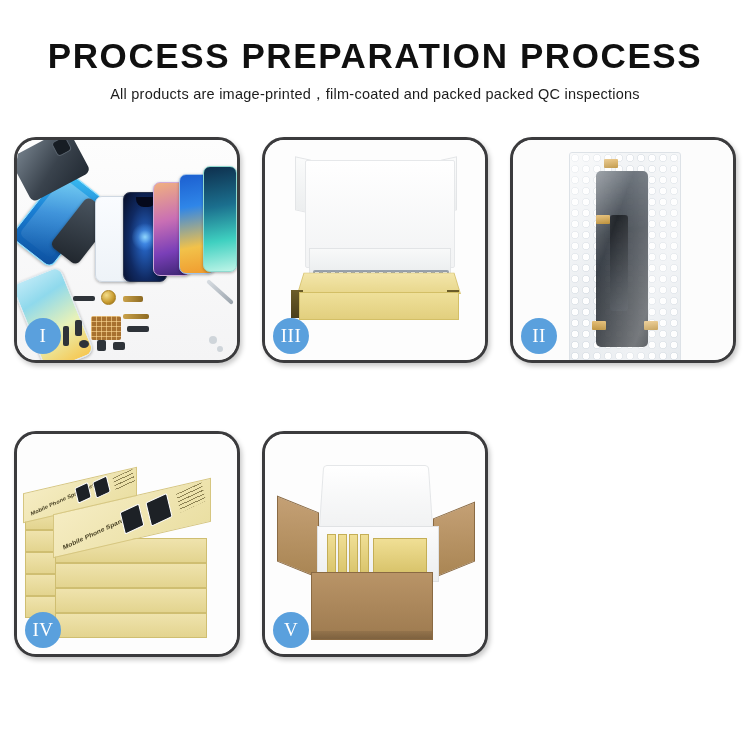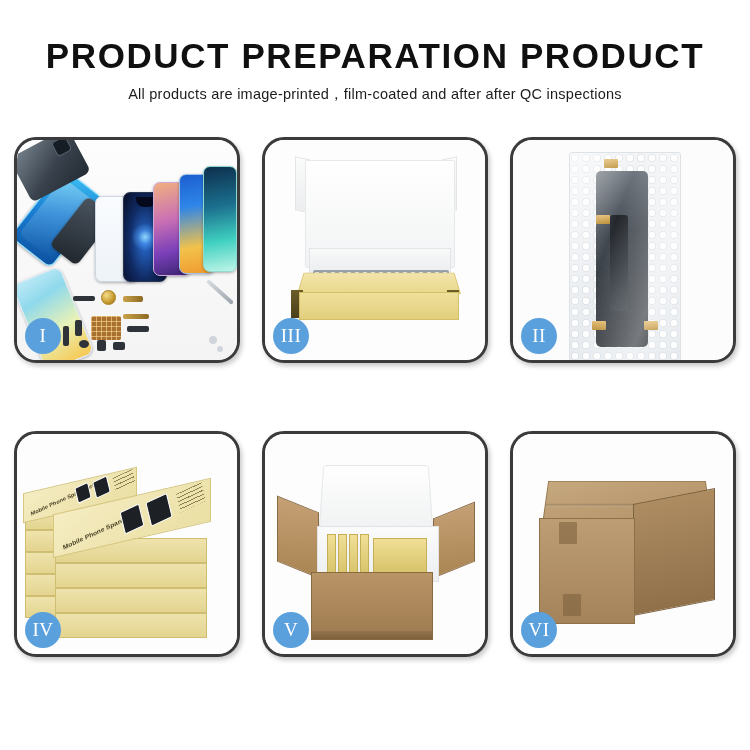--- a/index.html
+++ b/index.html
@@ -397,22 +397,22 @@
     background: rgba(120,92,58,.55);
     border-radius:1px;
   }
 </style>
 </head>
 <body>
 
 <div class="page">
 
   <div class="header">
-    <div class="title">PRODUCT PREPARATION PRODUCT</div>
-    <div class="subtitle">All products are image-printed，film-coated and after after QC inspections</div>
+    <div class="title">PROCESS PREPARATION PROCESS</div>
+    <div class="subtitle">All products are image-printed，film-coated and packed packed QC inspections</div>
   </div>
 
   <div class="grid">
 
     <div class="panel">
       <div class="scene p1">
         <div class="ph ph-blue-film"></div>
         <div class="ph ph-dark-small"></div>
         <div class="ph ph-glass"></div>
         <div class="ph ph-lightning"></div>
@@ -512,25 +512,15 @@
           <div class="ystick" style="left:11px;"></div>
           <div class="ystick" style="left:22px;"></div>
           <div class="ystick" style="left:33px;"></div>
           <div class="ystick" style="left:46px;top:4px;width:54px;height:36px;"></div>
         </div>
         <div class="carton-body"></div>
       </div>
       <div class="badge">V</div>
     </div>
 
-    <div class="panel">
-      <div class="scene p6">
-        <div class="ship-top"></div>
-        <div class="ship-right"></div>
-        <div class="ship-left"></div>
-        <div class="tape-patch" style="left:46px;top:88px;"></div>
-        <div class="tape-patch" style="left:50px;top:160px;"></div>
-      </div>
-      <div class="badge">VI</div>
-    </div>
 
   </div>
 </div>
 
 </body></html>

